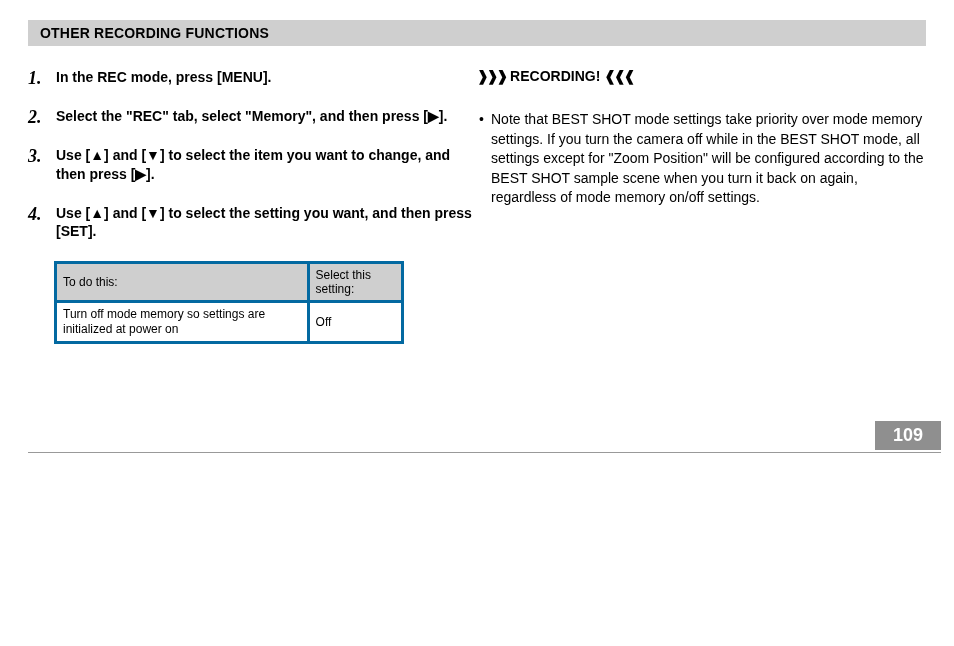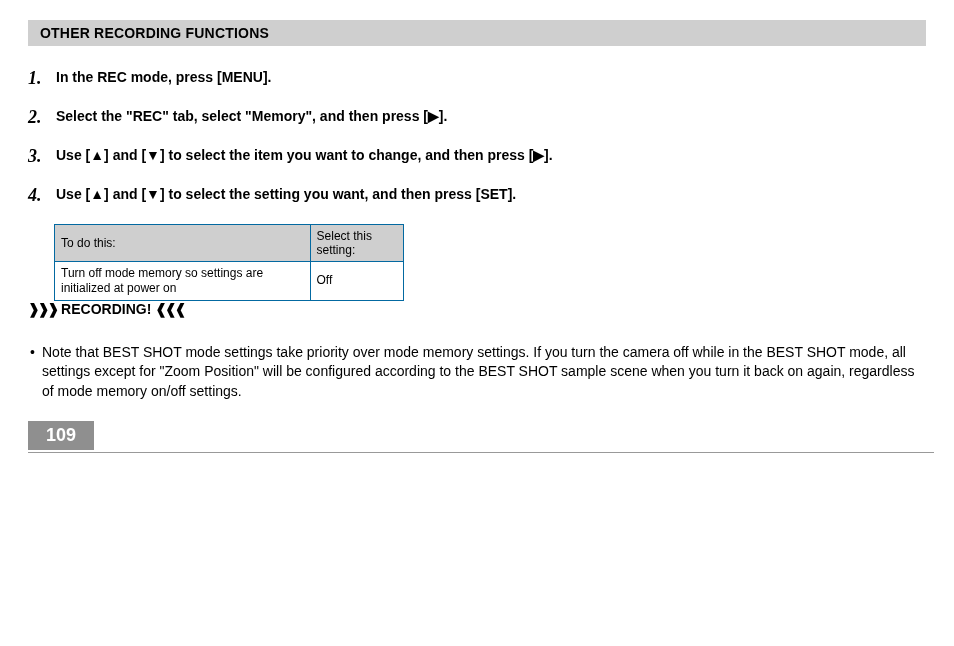--- a/index.html
+++ b/index.html
@@ -19,21 +19,20 @@
   .section-bar {
     background: #cfcfcf;
     font-weight: bold;
     font-size: 14px;
     padding: 5px 12px;
     letter-spacing: 0.2px;
     margin-bottom: 22px;
   }
   .columns {
     display: flex;
-    flex-direction: column;
   }
   .col {
     flex: 1;
     font-size: 14px;
   }
   ol.steps {
     list-style: none;
     margin: 0;
     padding: 0;
     counter-reset: step;
@@ -57,21 +56,21 @@
     font-family: 'Times New Roman', serif;
   }
   table.settings {
     border-collapse: collapse;
     width: 350px;
     font-size: 12px;
     margin-left: 26px;
   }
   table.settings th,
   table.settings td {
-    border: 1px solid #0369a1;
+    border: 3px solid #0369a1;
     text-align: left;
     font-weight: normal;
   }
   table.settings th {
     background: #cfcfcf;
     padding: 4px 6px;
   }
   table.settings td {
     padding: 4px 6px;
     line-height: 1.25;
@@ -100,23 +99,23 @@
   }
   ul.bullets > li::before {
     content: "•";
     position: absolute;
     left: 2px;
     top: 0;
   }
   .footer {
     position: absolute;
     left: 28px;
-    right: 20px;
+    right: 13px;
     bottom: 14px;
-    text-align: left;
+    text-align: right;
   }
   .footer-line {
     border: none;
     border-top: 1px solid #999;
     margin: 0;
   }
   .page-num {
     display: inline-block;
     background: #8f8f8f;
     color: #fff;

